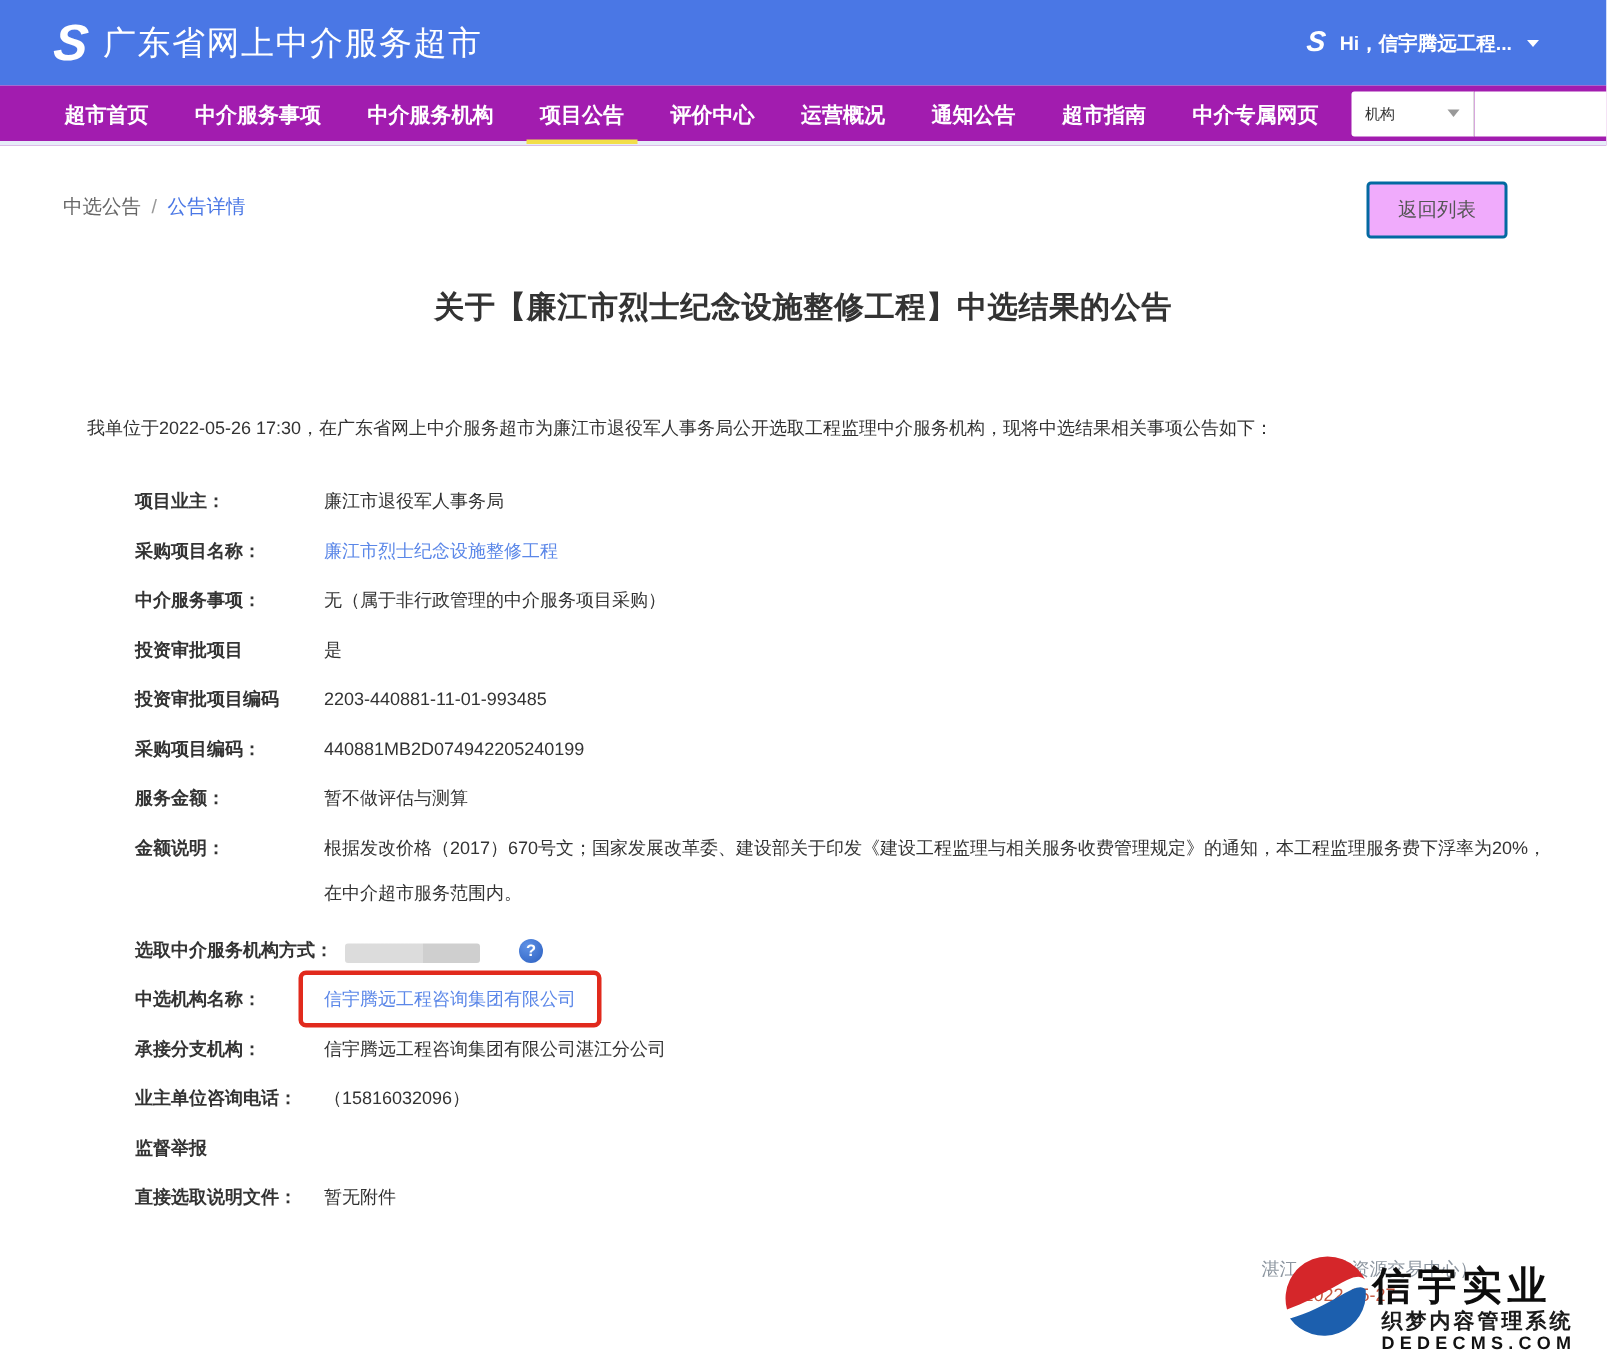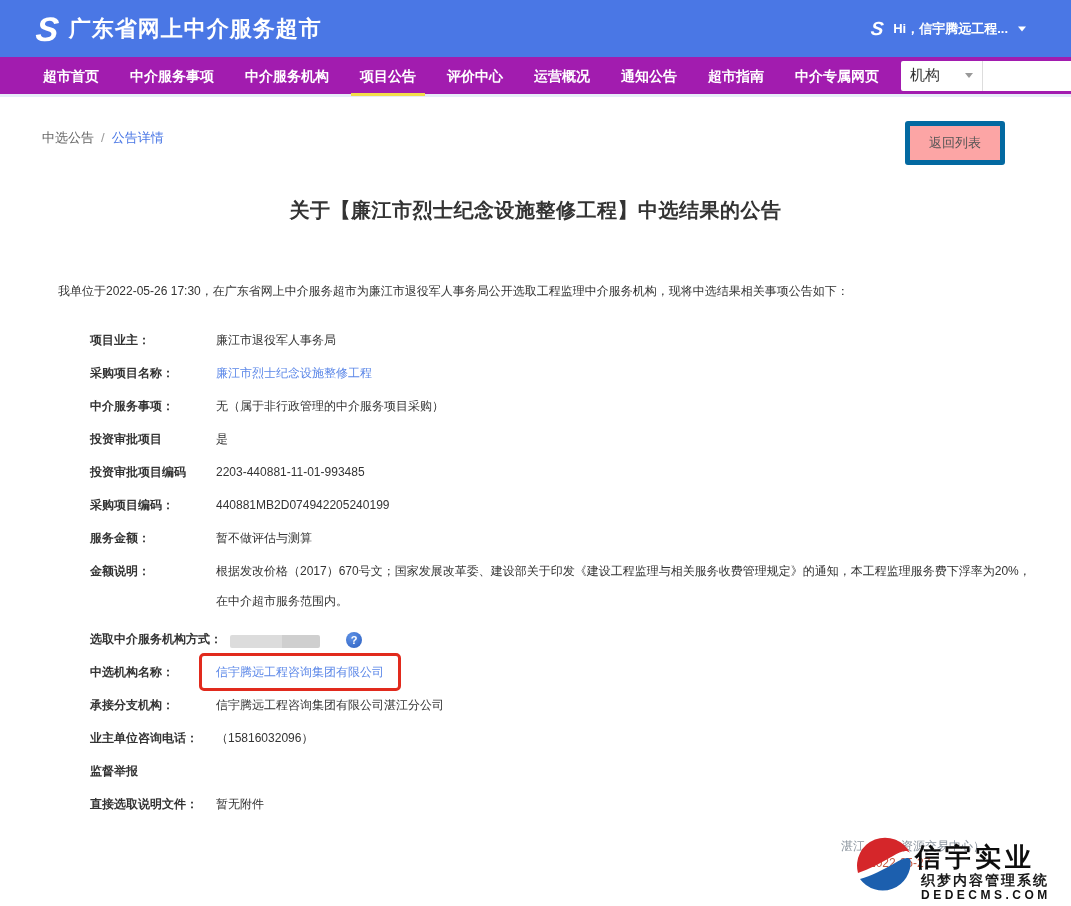--- a/index.html
+++ b/index.html
@@ -25,21 +25,21 @@
   .logo-glyph {
     color: #fff;
     font-weight: bold;
     font-style: italic;
     font-size: 34px;
     line-height: 1;
     transform: skewX(-6deg);
     display: inline-block;
   }
   .logo-glyph.small { font-size: 19px; }
-  .site-title { color: #fff; font-size: 22px; font-weight: bold; letter-spacing: 1px; }
+  .site-title { color: #fff; font-size: 22px; font-weight: normal; letter-spacing: 1px; }
   .user-area { display: flex; align-items: center; gap: 9px; cursor: pointer; }
   .user-greeting { color: #fff; font-size: 13px; font-weight: bold; }
   .caret-down {
     width: 0; height: 0; display: inline-block;
     border-left: 5px solid transparent;
     border-right: 5px solid transparent;
     border-top: 6px solid #fff;
   }
 
   
@@ -69,21 +69,21 @@
     left: 0; right: 0; bottom: 0;
     height: 3px;
     background: #f2de4a;
   }
   .search-group { display: flex; align-items: center; height: 30px; }
   .search-select {
     width: 82px; height: 30px;
     background: #fff;
     display: flex; align-items: center; justify-content: space-between;
     padding: 0 9px;
-    font-size: 15px; color: #333;
+    font-size: 10px; color: #333;
     border-right: 1px solid #ddd;
     border-radius: 2px 0 0 2px;
     cursor: pointer;
   }
   .select-caret {
     width: 0; height: 0;
     border-left: 4px solid transparent;
     border-right: 4px solid transparent;
     border-top: 5px solid #999;
   }
@@ -100,22 +100,22 @@
     padding: 0 66px 0 42px;
     display: flex;
     justify-content: space-between;
     align-items: flex-start;
   }
   .breadcrumb { font-size: 13px; color: #666; padding-top: 8px; }
   .crumb-link { color: #666; cursor: pointer; }
   .crumb-sep { margin: 0 7px; color: #999; }
   .crumb-current { color: #4a77e5; }
   .back-btn {
-    background: #fca5a5;
-    border: 5px solid #0369a1;
+    background: #f0abfc;
+    border: 2px solid #0369a1;
     border-radius: 3px;
     color: #555;
     font-size: 13px;
     padding: 8px 19px;
     cursor: pointer;
     font-family: inherit;
   }
 
   
   .ann-title {

